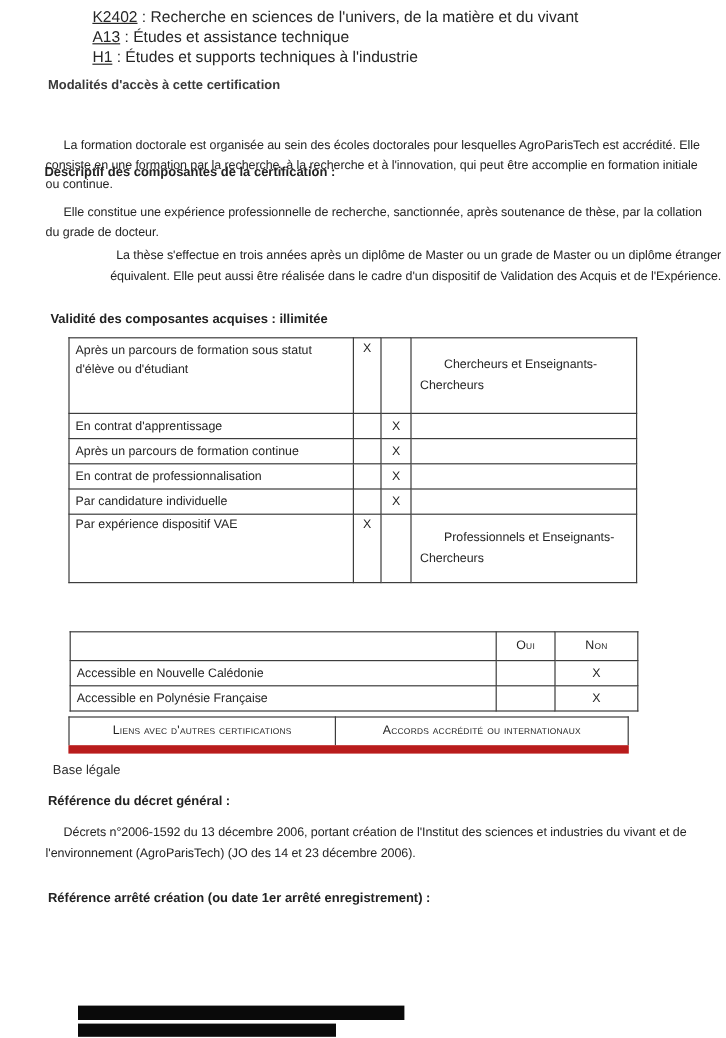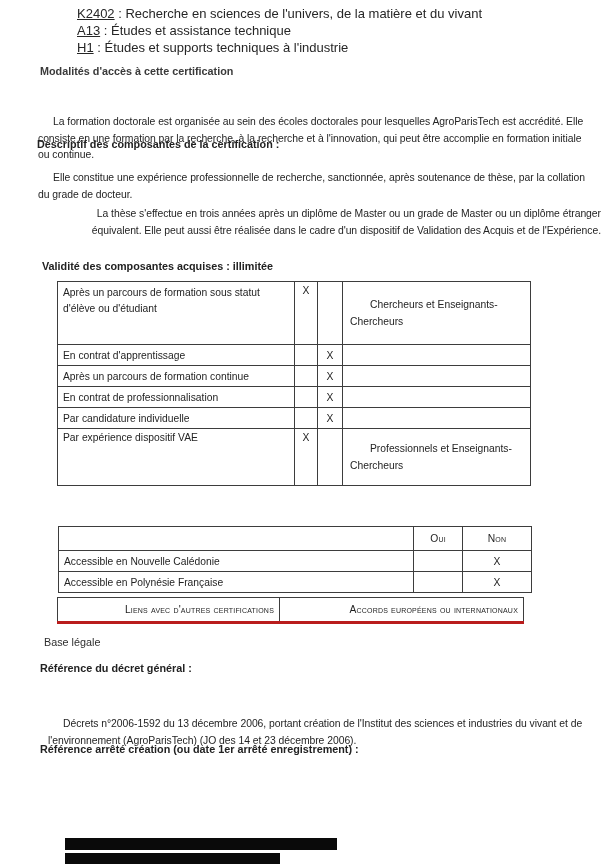--- a/index.html
+++ b/index.html
@@ -23,21 +23,21 @@
   .para{font-size:10.4px;line-height:16.5px;color:#242424;width:552px;text-indent:15px;letter-spacing:-0.05px;}
   
   table{border-collapse:collapse;table-layout:fixed;background:#fff;}
   td,th{border:1px solid #3d3d3d;font-size:10.3px;font-weight:normal;color:#242424;padding:1px 5px;overflow:hidden;}
   .sc{font-variant:small-caps;text-align:center;letter-spacing:0.2px;color:#1e1e1e;}
   .xc{text-align:center;}
   .vt{vertical-align:top;padding-top:3px;}
   .jury{vertical-align:middle;line-height:17px;}
   .jury .l1{text-indent:22px;}
   .jury .l2{padding-left:2px;}
-  .t3 td{border-bottom:3px solid #b91c1c;height:21px;text-align:right;}
+  .t3 td{border-bottom:7px solid #b91c1c;height:21px;}
   
   .bar{position:absolute;background:#0a0a0a;}
 </style>
 </head>
 <body>
 
 <div>
 
   <div class="abs codes">
     <div><span class="code-id">K2402</span><span> : </span><span>Recherche en sciences de l'univers, de la matière et du vivant</span></div>
@@ -133,26 +133,26 @@
     </table>
 
   <table class="abs t3" style="left:57px;top:597px;width:466px;">
     <colgroup>
         <col style="width:222px">
         <col style="width:244px">
       </colgroup>
     <tbody>
         <tr>
       <td class="sc">Liens avec d'autres certifications</td>
-      <td class="sc">Accords européens ou internationaux</td>
+      <td class="sc">Accords accrédité ou internationaux</td>
     </tr>
   </tbody>
     </table>
 
   <div class="abs plain" style="left:44px;top:636px;">Base légale</div>
   <div class="abs hd" style="left:40px;top:662px;">Référence du décret général :</div>
-  <div class="abs para" style="left:48px;top:687px;margin-top:29px;">Décrets n°2006-1592 du 13 décembre 2006, portant création de l'Institut des sciences et industries du vivant et de l'environnement (AgroParisTech) (JO des 14 et 23 décembre 2006).</div>
+  <div class="abs para" style="left:38px;top:687px;">Décrets n°2006-1592 du 13 décembre 2006, portant création de l'Institut des sciences et industries du vivant et de l'environnement (AgroParisTech) (JO des 14 et 23 décembre 2006).</div>
   <div class="abs hd" style="left:40px;top:743px;">Référence arrêté création (ou date 1er arrêté enregistrement) :</div>
 
   <div class="bar" style="left:65px;top:838px;width:272px;height:12px;"></div>
   <div class="bar" style="left:65px;top:853px;width:215px;height:11px;"></div>
 
 </div>
 
 </body></html>

